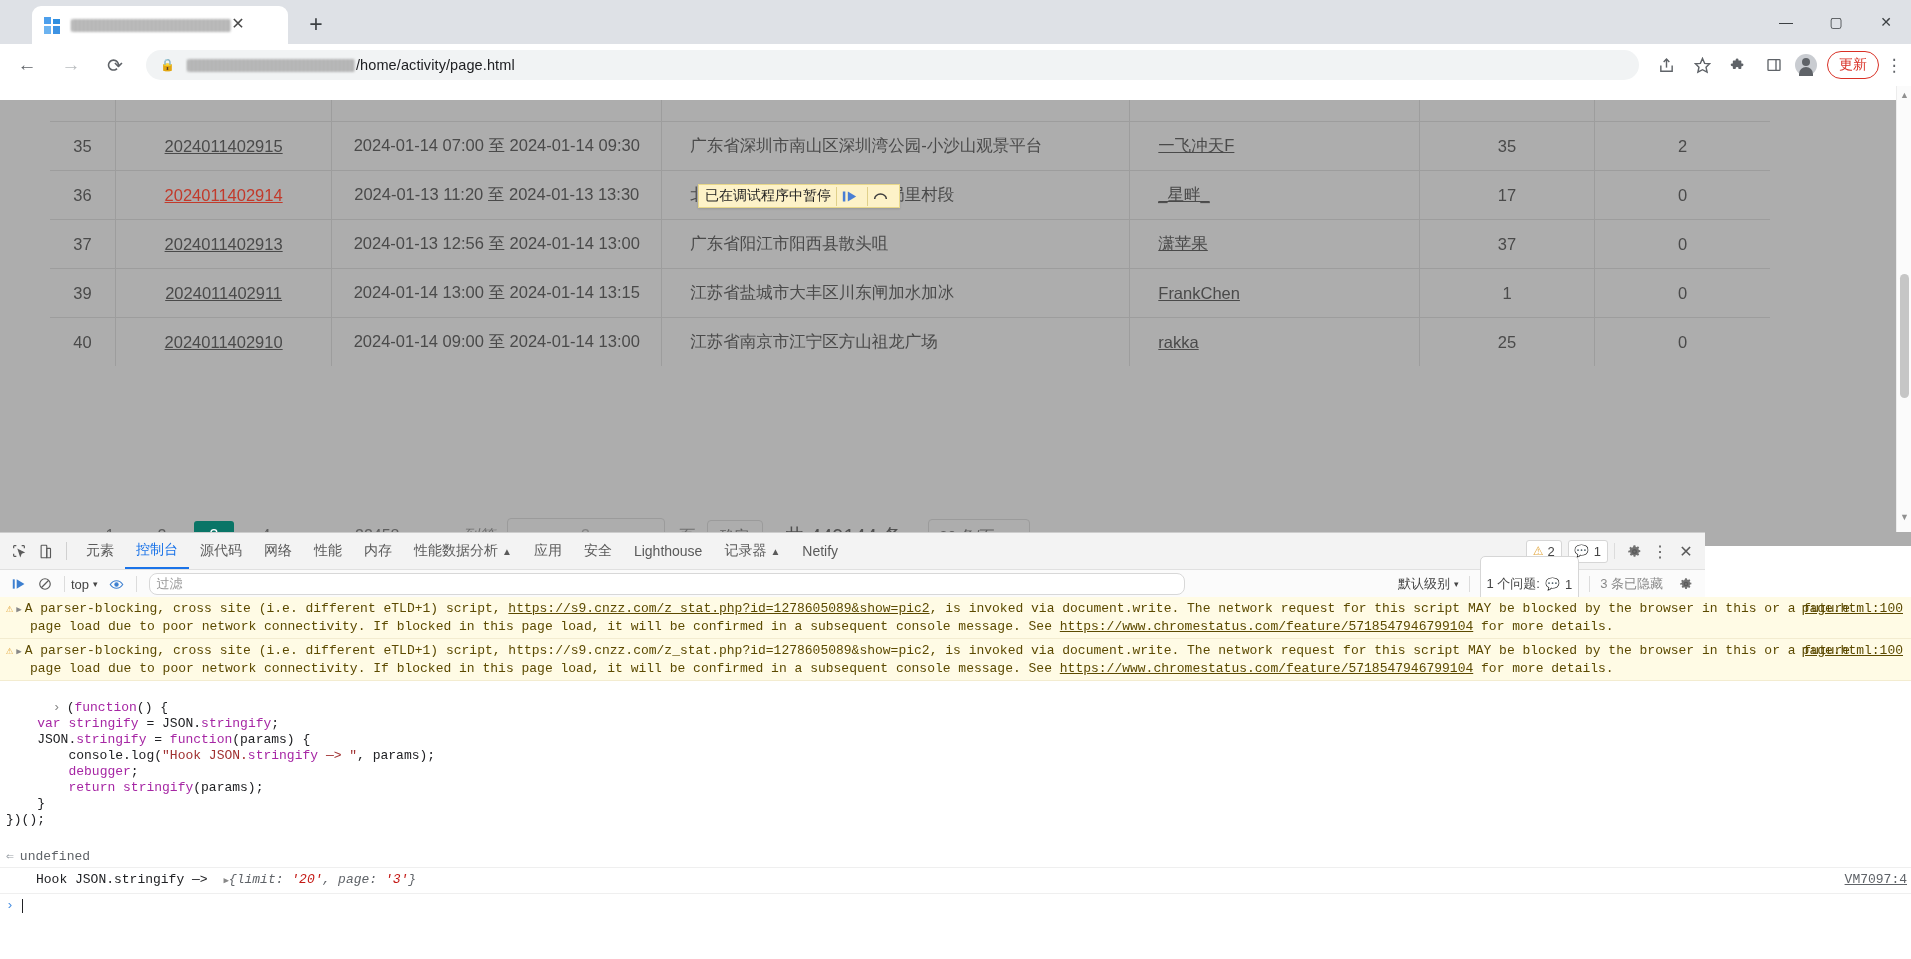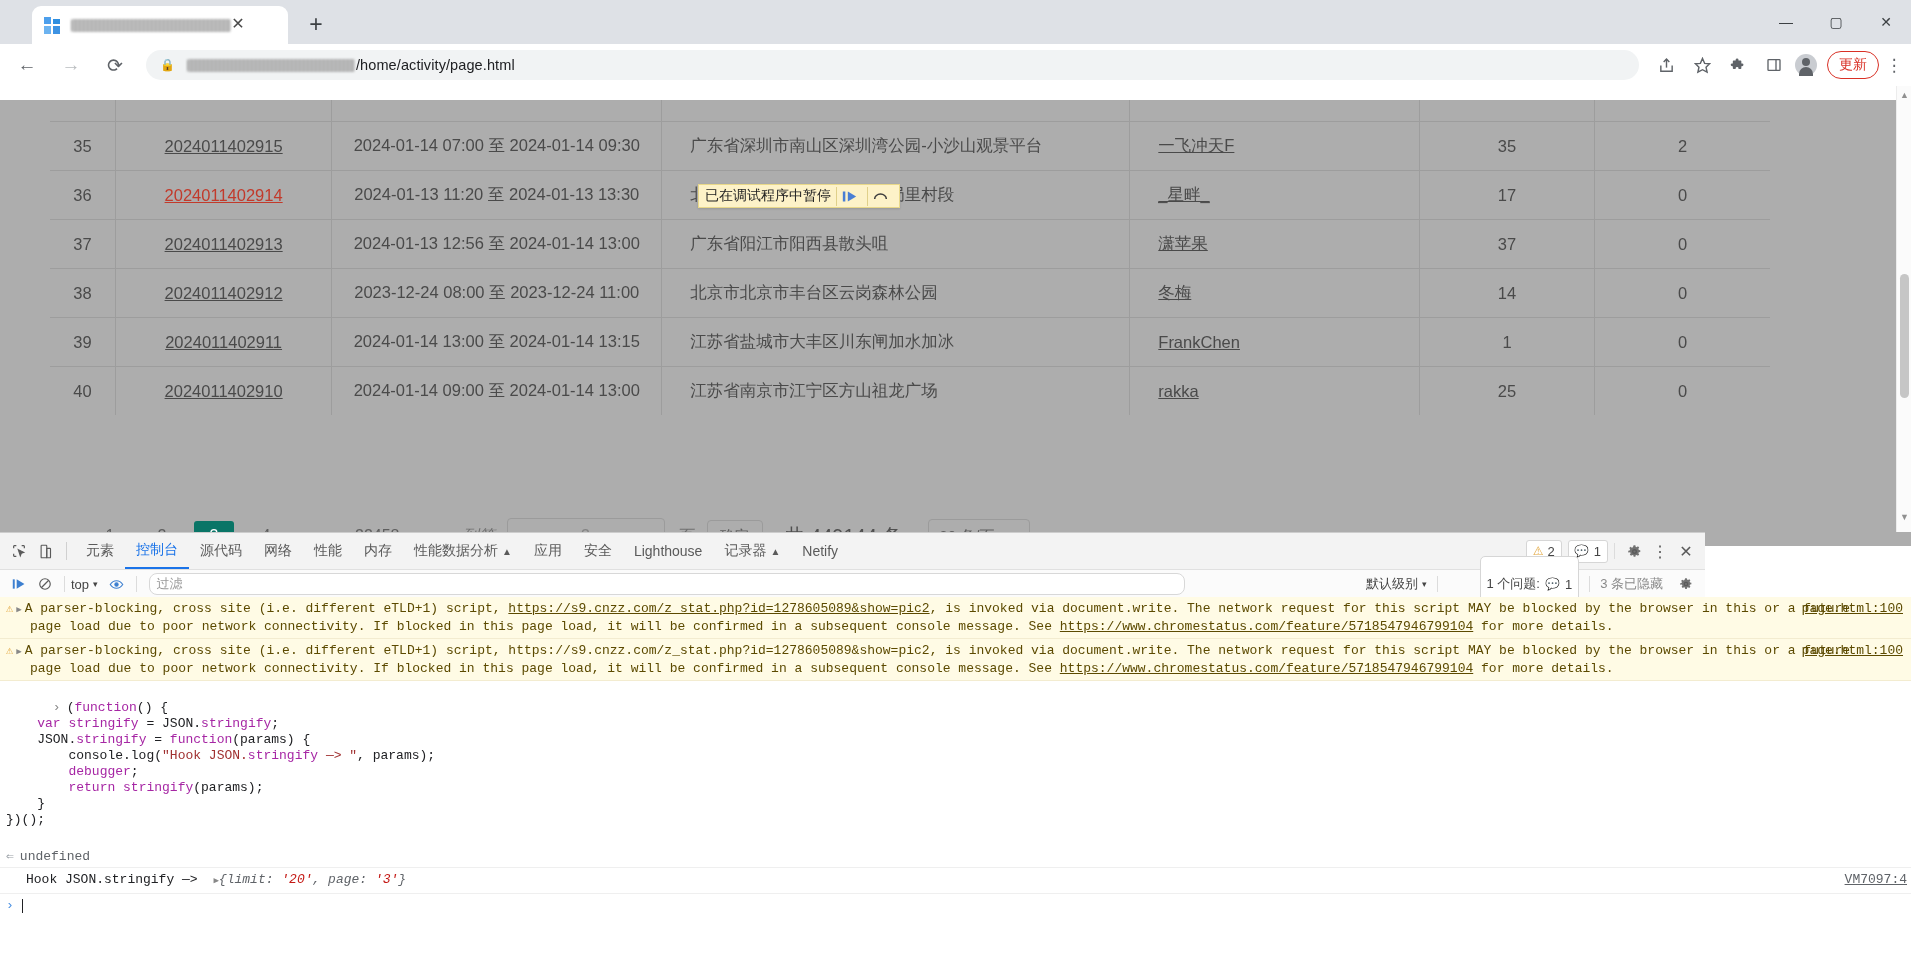--- a/index.html
+++ b/index.html
@@ -122,21 +122,21 @@
   .warnrow{background:#fffbe5;border-bottom:1px solid #f3ecd0;padding:4px 8px 4px 6px;position:relative;
            color:#5c4a00;line-height:15.5px;}
   .warnrow .wi{color:#e2a53a;font-size:12px;margin-right:3px;}
   .warnrow .tri{color:#888;font-size:9px;margin-right:3px;}
   .warnrow a{color:#5c4a00;text-decoration:underline;}
   .warnrow .src{position:absolute;right:8px;top:4px;color:#5c4a00;text-decoration:underline;cursor:pointer;}
   .cmdrow{padding:3px 8px 3px 6px;color:#202124;line-height:16px;white-space:pre;}
   .cmdrow .prompt{color:#8a8a8a;margin-right:6px;}
   .retrow{padding:2px 8px 2px 6px;color:#5f6368;line-height:16px;}
   .retrow .ar{color:#9aa0a6;margin-right:6px;}
-  .logrow{padding:4px 8px 4px 6px;border-top:1px solid #efefef;border-bottom:1px solid #efefef;
+  .logrow{padding:4px 8px 4px 16px;border-top:1px solid #efefef;border-bottom:1px solid #efefef;
           color:#202124;line-height:16px;position:relative;}
   .logrow .src{position:absolute;right:4px;top:4px;color:#5f6368;text-decoration:underline;cursor:pointer;}
   .logrow .obj{color:#5f6368;font-style:italic;}
   .logrow .key{color:#5f6368;font-style:italic;}
   .logrow .str{color:#c41a16;font-style:italic;}
   .inputrow{padding:4px 8px 4px 6px;color:#202124;display:flex;align-items:center;}
   .inputrow .prompt{color:#4a90e2;margin-right:8px;font-size:13px;}
   .caret{display:inline-block;width:1px;height:14px;background:#202124;}
   .kw{color:#a626a4;}
   .str2{color:#a03030;}
@@ -238,29 +238,20 @@
         <tr>
           <td>37</td>
           <td class="vline"><a>2024011402913</a></td>
           <td class="vline">2024-01-13 12:56 至 2024-01-14 13:00</td>
           <td class="vline">广东省阳江市阳西县散头咀</td>
           <td class="vline"><a>潇苹果</a></td>
           <td class="vline">37</td>
           <td class="vline">0</td>
         </tr>
         <tr>
-          <td>38</td>
-          <td class="vline"><a>2024011402912</a></td>
-          <td class="vline">2023-12-24 08:00 至 2023-12-24 11:00</td>
-          <td class="vline">北京市北京市丰台区云岗森林公园</td>
-          <td class="vline"><a>冬梅</a></td>
-          <td class="vline">14</td>
-          <td class="vline">0</td>
-        </tr>
-        <tr>
           <td>39</td>
           <td class="vline"><a>2024011402911</a></td>
           <td class="vline">2024-01-14 13:00 至 2024-01-14 13:15</td>
           <td class="vline">江苏省盐城市大丰区川东闸加水加冰</td>
           <td class="vline"><a>FrankChen</a></td>
           <td class="vline">1</td>
           <td class="vline">0</td>
         </tr>
         <tr>
           <td>40</td>
@@ -423,21 +414,21 @@
     <div class="b2sep" style="margin:0 6px;"></div>
     <div id="filterbox">
       <span>过滤</span>
     </div>
     <div id="dtbar2right">
       <div style="display:flex;align-items:center;cursor:pointer;">
         <span>默认级别</span>
         <span style="font-size:9px;margin-left:4px;">▾</span>
       </div>
       <div class="b2sep"></div>
-      <div style="display:flex;align-items:center;gap:5px;border:1px solid #d6d6d6;border-radius:5px;padding:18px 6px;cursor:pointer;background:#fff;margin-left:32px;">
+      <div style="display:flex;align-items:center;gap:5px;border:1px solid #d6d6d6;border-radius:5px;padding:18px 6px;cursor:pointer;background:#fff;">
         <span>1 个问题:</span>
         <span class="infoico">💬</span>
         <span>1</span>
       </div>
       <div class="b2sep"></div>
       <span style="color:#8a8a8a;">3 条已隐藏</span>
       <div class="dtico">
         <svg width="14" height="14" viewBox="0 0 24 24" fill="#5a5a5a">
           <path d="M12 8a4 4 0 1 0 0 8 4 4 0 0 0 0-8zm0 2.2a1.8 1.8 0 1 1 0 3.6 1.8 1.8 0 0 1 0-3.6z"></path>
           <path d="M10.6 2h2.8l.4 2.3 1.7.7 2-1.3 2 2-1.3 2 .7 1.7 2.3.4v2.8l-2.3.4-.7 1.7 1.3 2-2 2-2-1.3-1.7.7-.4 2.3h-2.8l-.4-2.3-1.7-.7-2 1.3-2-2 1.3-2-.7-1.7L2 13.4v-2.8l2.3-.4.7-1.7-1.3-2 2-2 2 1.3 1.7-.7z" fill-opacity=".85"></path>

